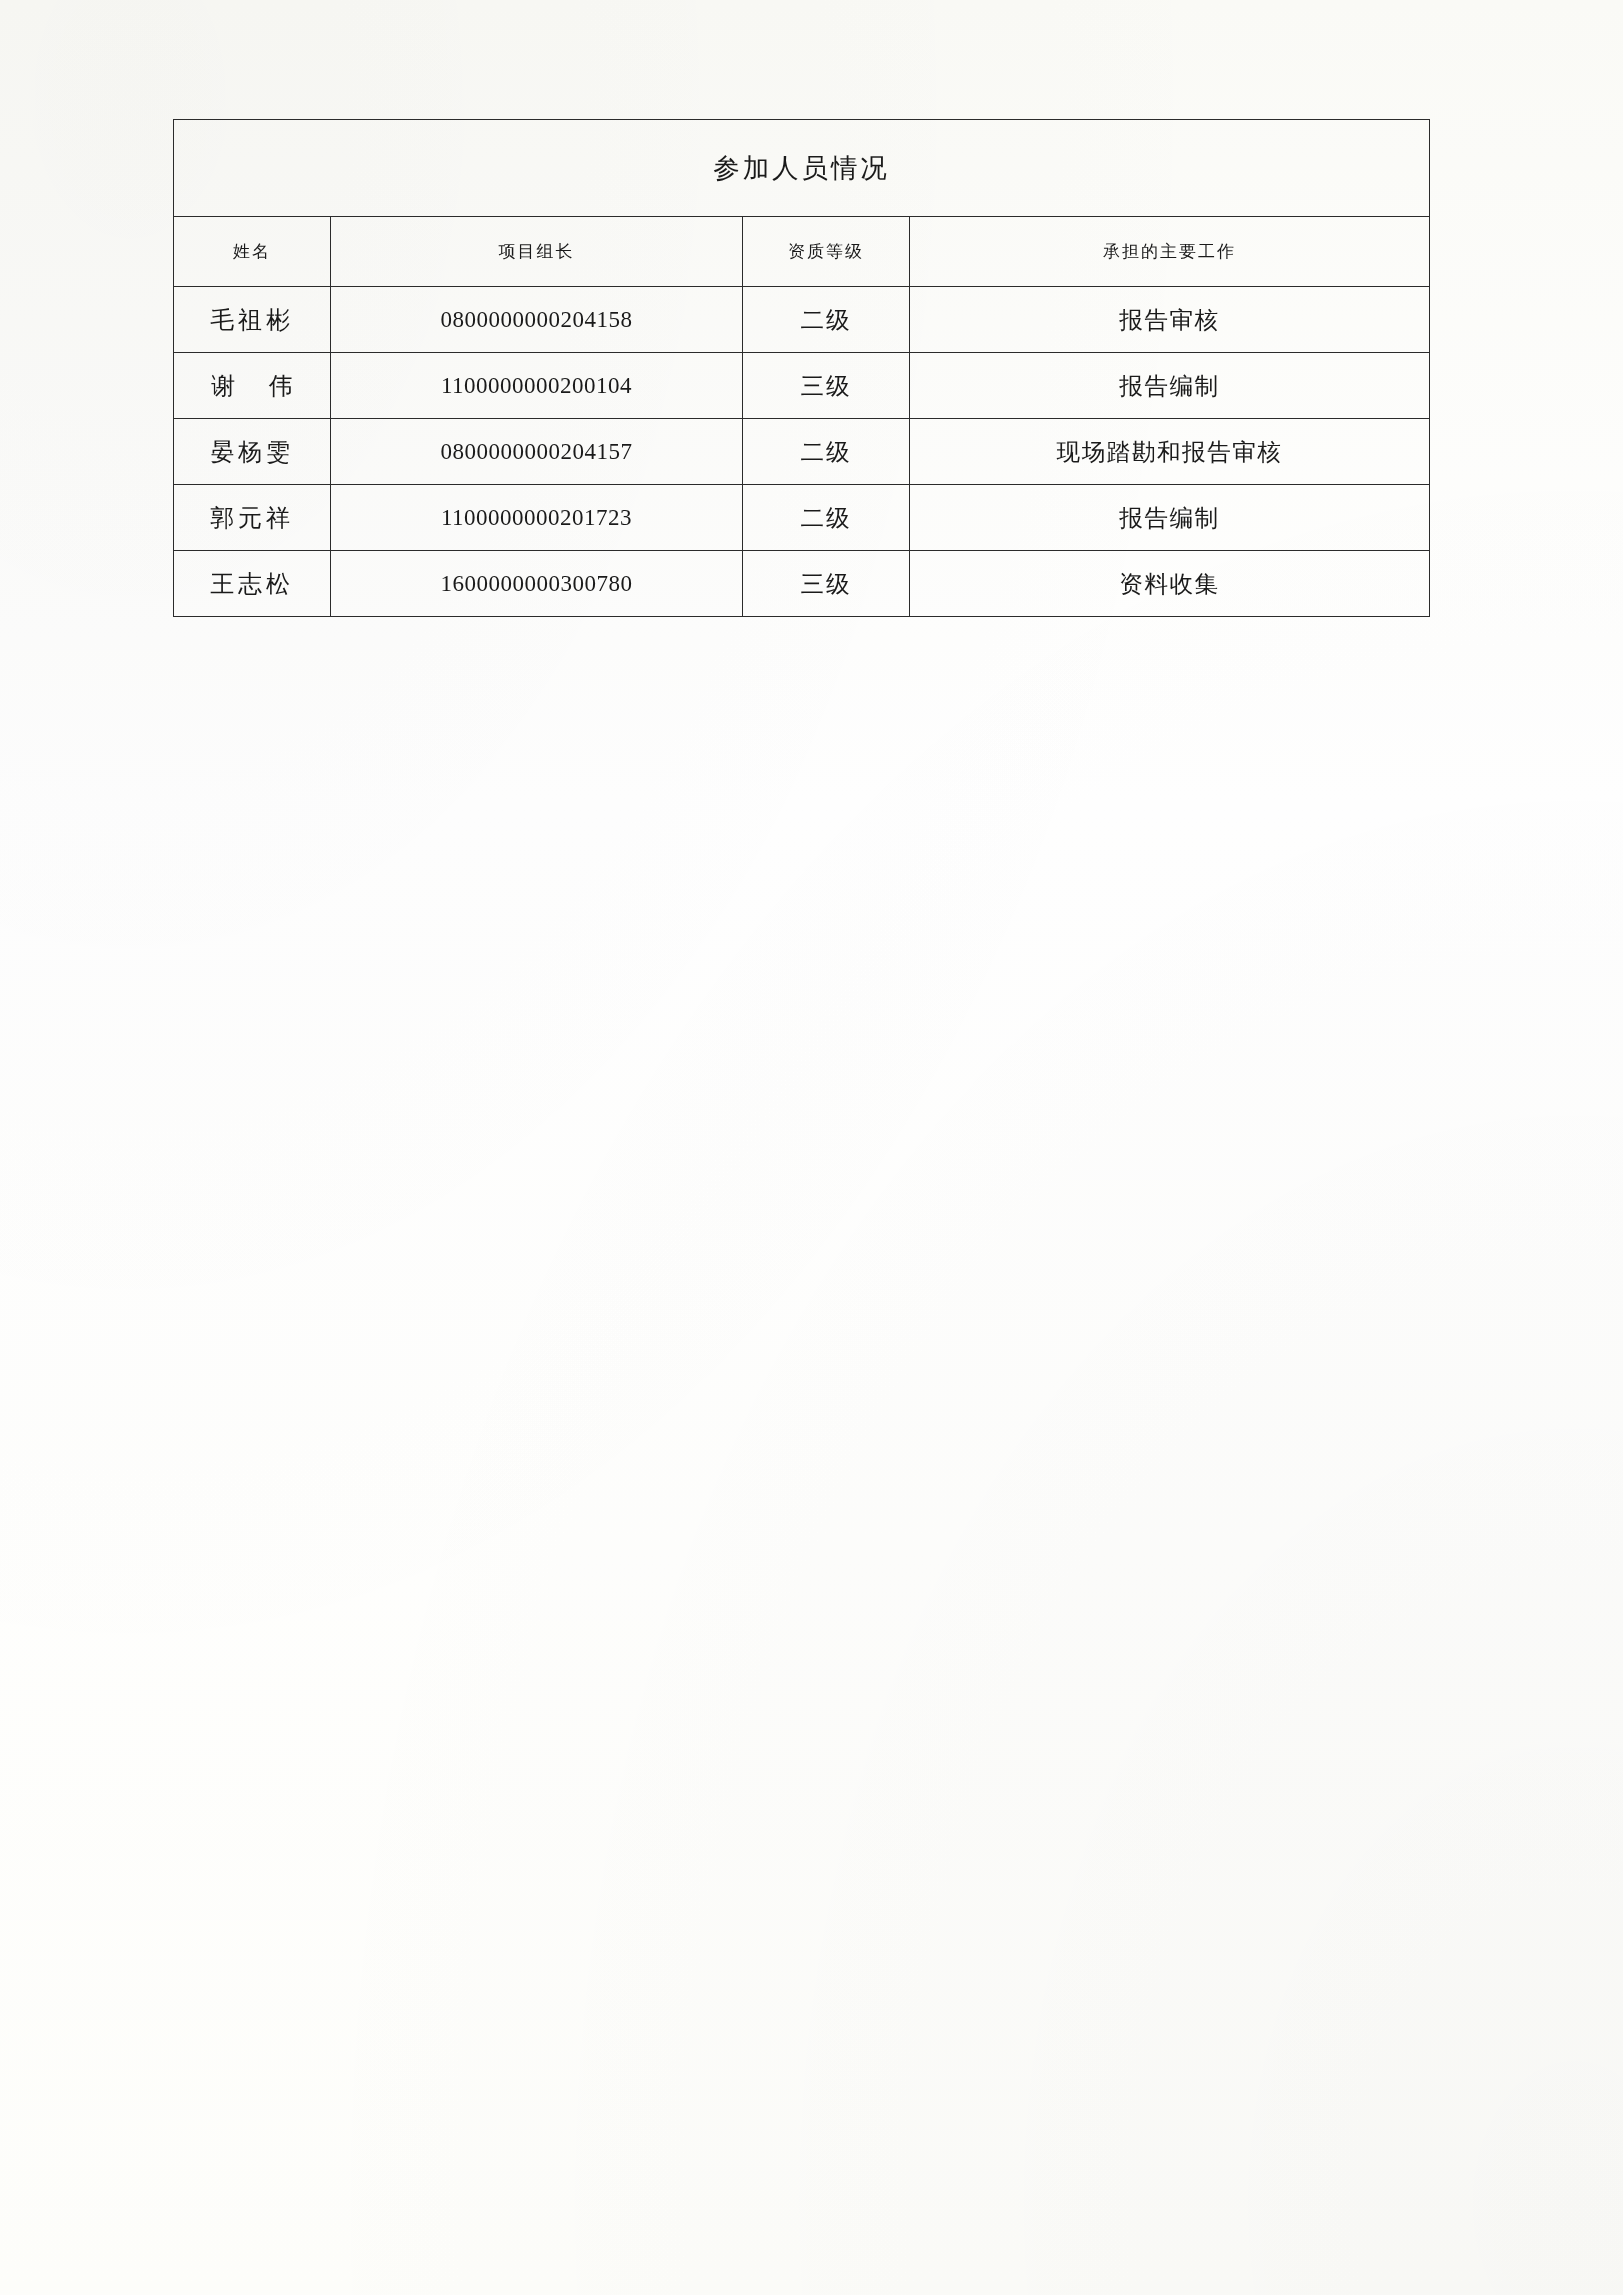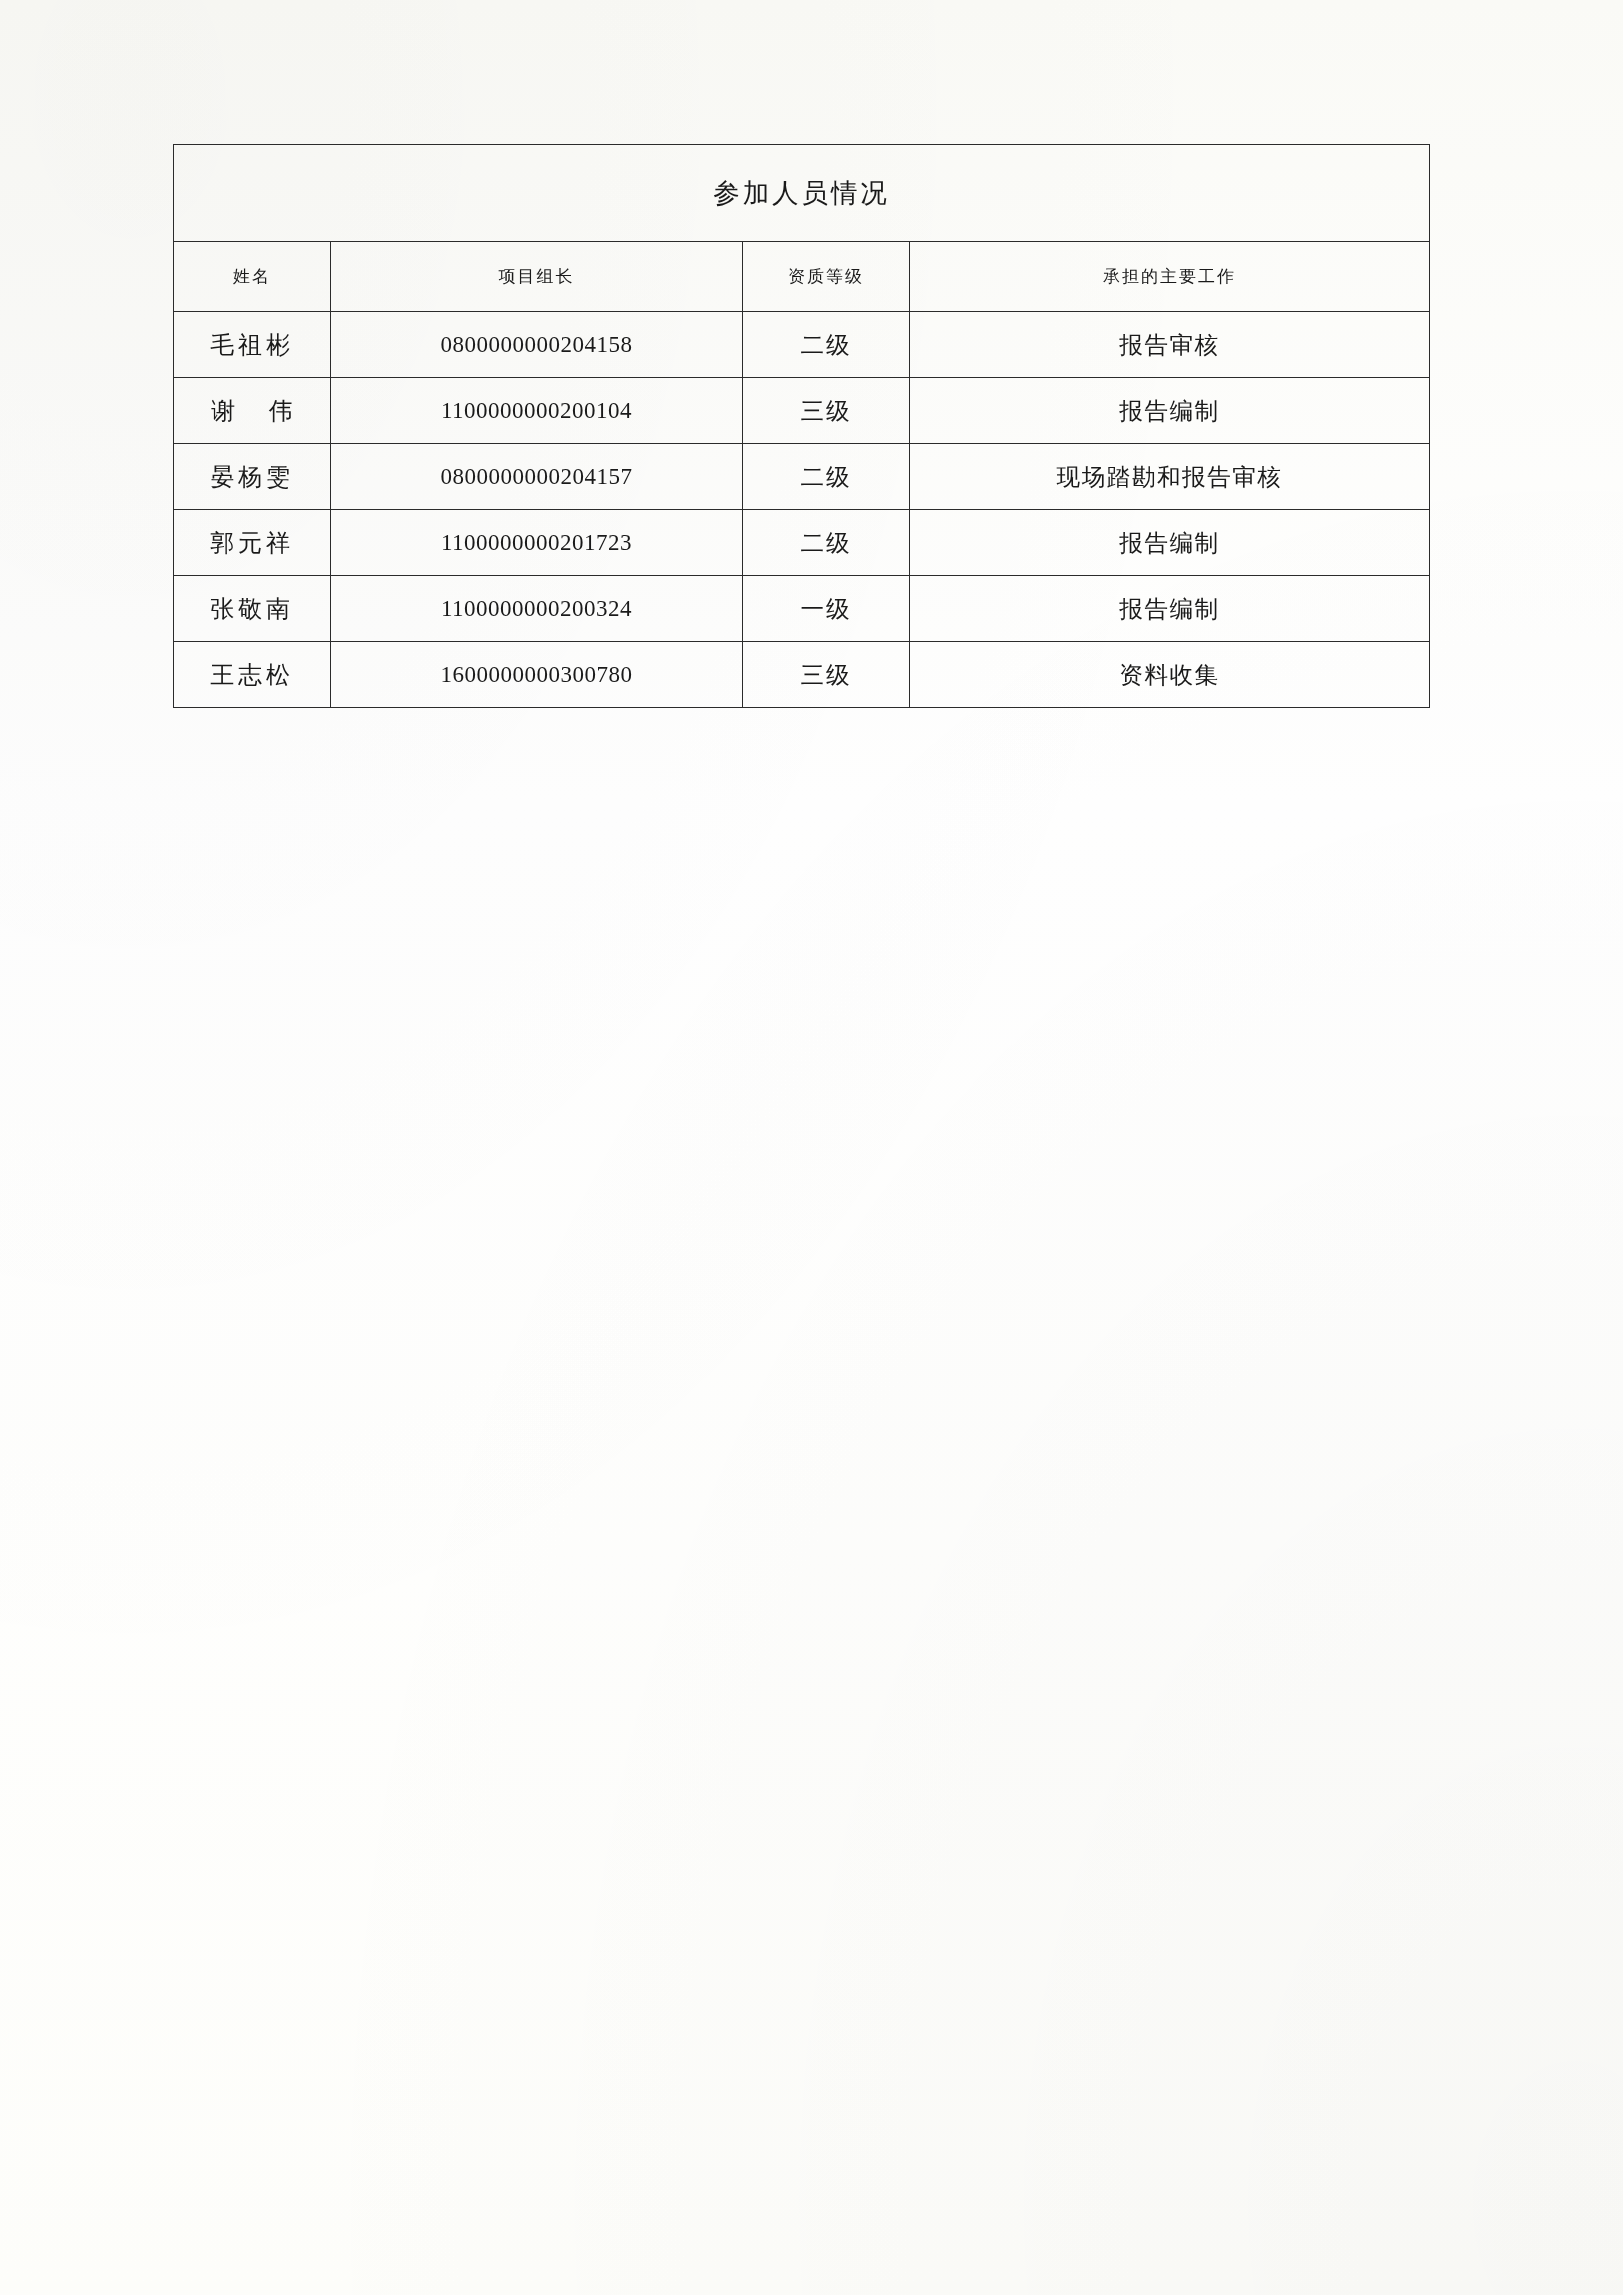--- a/index.html
+++ b/index.html
@@ -27,21 +27,21 @@
     background:
       radial-gradient(ellipse at 8% 4%, rgba(0,0,0,0.020), rgba(0,0,0,0) 55%),
       radial-gradient(ellipse at 97% 96%, rgba(0,0,0,0.022), rgba(0,0,0,0) 60%),
       linear-gradient(180deg, rgba(250,250,246,1), rgba(255,255,255,1) 35%, rgba(253,253,250,1));
     pointer-events: none;
   }
 
   .table-wrap {
     position: absolute;
     left: 173px;
-    top: 144px;
+    top: 119px;
     width: 1256px;
   }
 
   table.doc-table {
     width: 100%;
     border-collapse: collapse;
     table-layout: fixed;
   }
   table.doc-table td, table.doc-table th {
     border: 1.5px solid #2b2b2b;
@@ -138,26 +138,20 @@
           <td class="body-cell cell-level">二级</td>
           <td class="body-cell cell-work">现场踏勘和报告审核</td>
         </tr>
         <tr>
           <td class="body-cell cell-name">郭元祥</td>
           <td class="body-cell cell-cert">1100000000201723</td>
           <td class="body-cell cell-level">二级</td>
           <td class="body-cell cell-work">报告编制</td>
         </tr>
         <tr>
-          <td class="body-cell cell-name">张敬南</td>
-          <td class="body-cell cell-cert">1100000000200324</td>
-          <td class="body-cell cell-level">一级</td>
-          <td class="body-cell cell-work">报告编制</td>
-        </tr>
-        <tr>
           <td class="body-cell cell-name">王志松</td>
           <td class="body-cell cell-cert">1600000000300780</td>
           <td class="body-cell cell-level">三级</td>
           <td class="body-cell cell-work">资料收集</td>
         </tr>
       </tbody>
     </table>
   </div>
 </div>
 

